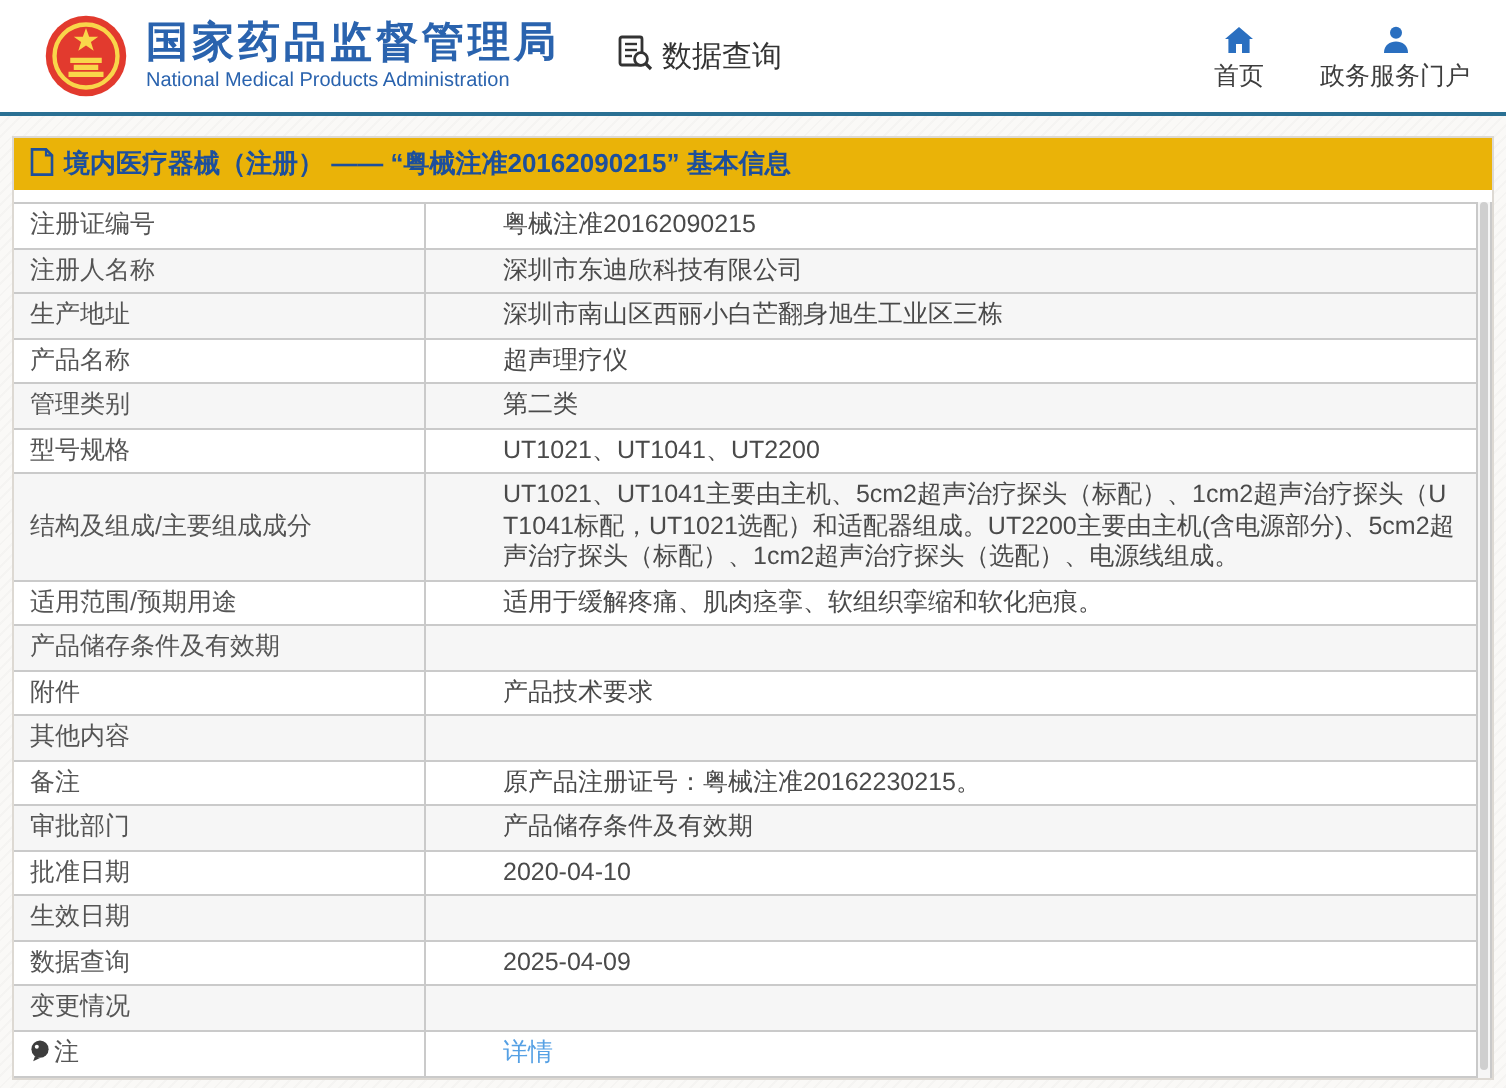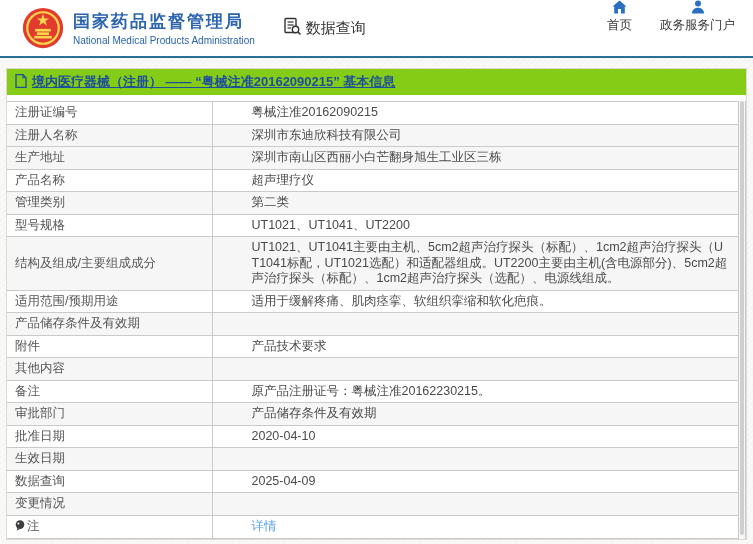--- a/index.html
+++ b/index.html
@@ -20,21 +20,21 @@
     border-bottom: 2px solid #2a7093;
     display: flex;
     align-items: center;
     position: relative;
   }
   .brand { display: flex; align-items: center; margin-left: 22px; cursor: pointer; }
   .emblem { width: 42px; height: 42px; display: block; }
   .brand-text { margin-left: 9px; }
   .site-title {
     color: #2a63ae;
-    font-size: 17px;
+    font-size: 21px;
     font-weight: bold;
     letter-spacing: 2px;
     line-height: 24px;
     white-space: nowrap;
   }
   .site-subtitle {
     color: #2a63ae;
     font-size: 10px;
     line-height: 13px;
     white-space: nowrap;
@@ -45,21 +45,21 @@
     margin-left: 28px;
     color: #333;
     font-size: 15px;
     font-weight: normal;
     cursor: pointer;
     gap: 4px;
   }
   .header-nav {
     position: absolute;
     right: 18px;
-    top: 0;
+    top: 13px;
     display: flex;
     gap: 28px;
   }
   .nav-item {
     display: flex;
     flex-direction: column;
     align-items: center;
     text-decoration: none;
     color: #3d3d3d;
     font-size: 12.5px;
@@ -70,29 +70,28 @@
 
   
   .panel {
     margin: 10px 6px 0 6px;
     background: #ffffff;
     border: 1px solid #ddd9d3;
     height: 472px;
   }
   .panel-title {
     height: 26px;
-    background: #84cc16;
+    background: #eab308;
     display: flex;
     align-items: center;
     padding-left: 8px;
     gap: 5px;
     color: #1d4f9c;
     font-size: 13px;
     font-weight: bold;
-    text-decoration: underline;
   }
   .table-wrap {
     position: relative;
     margin-top: 6px;
     height: 438px;
   }
 
   table.info-table {
     border-collapse: collapse;
     width: calc(100% - 8px);

